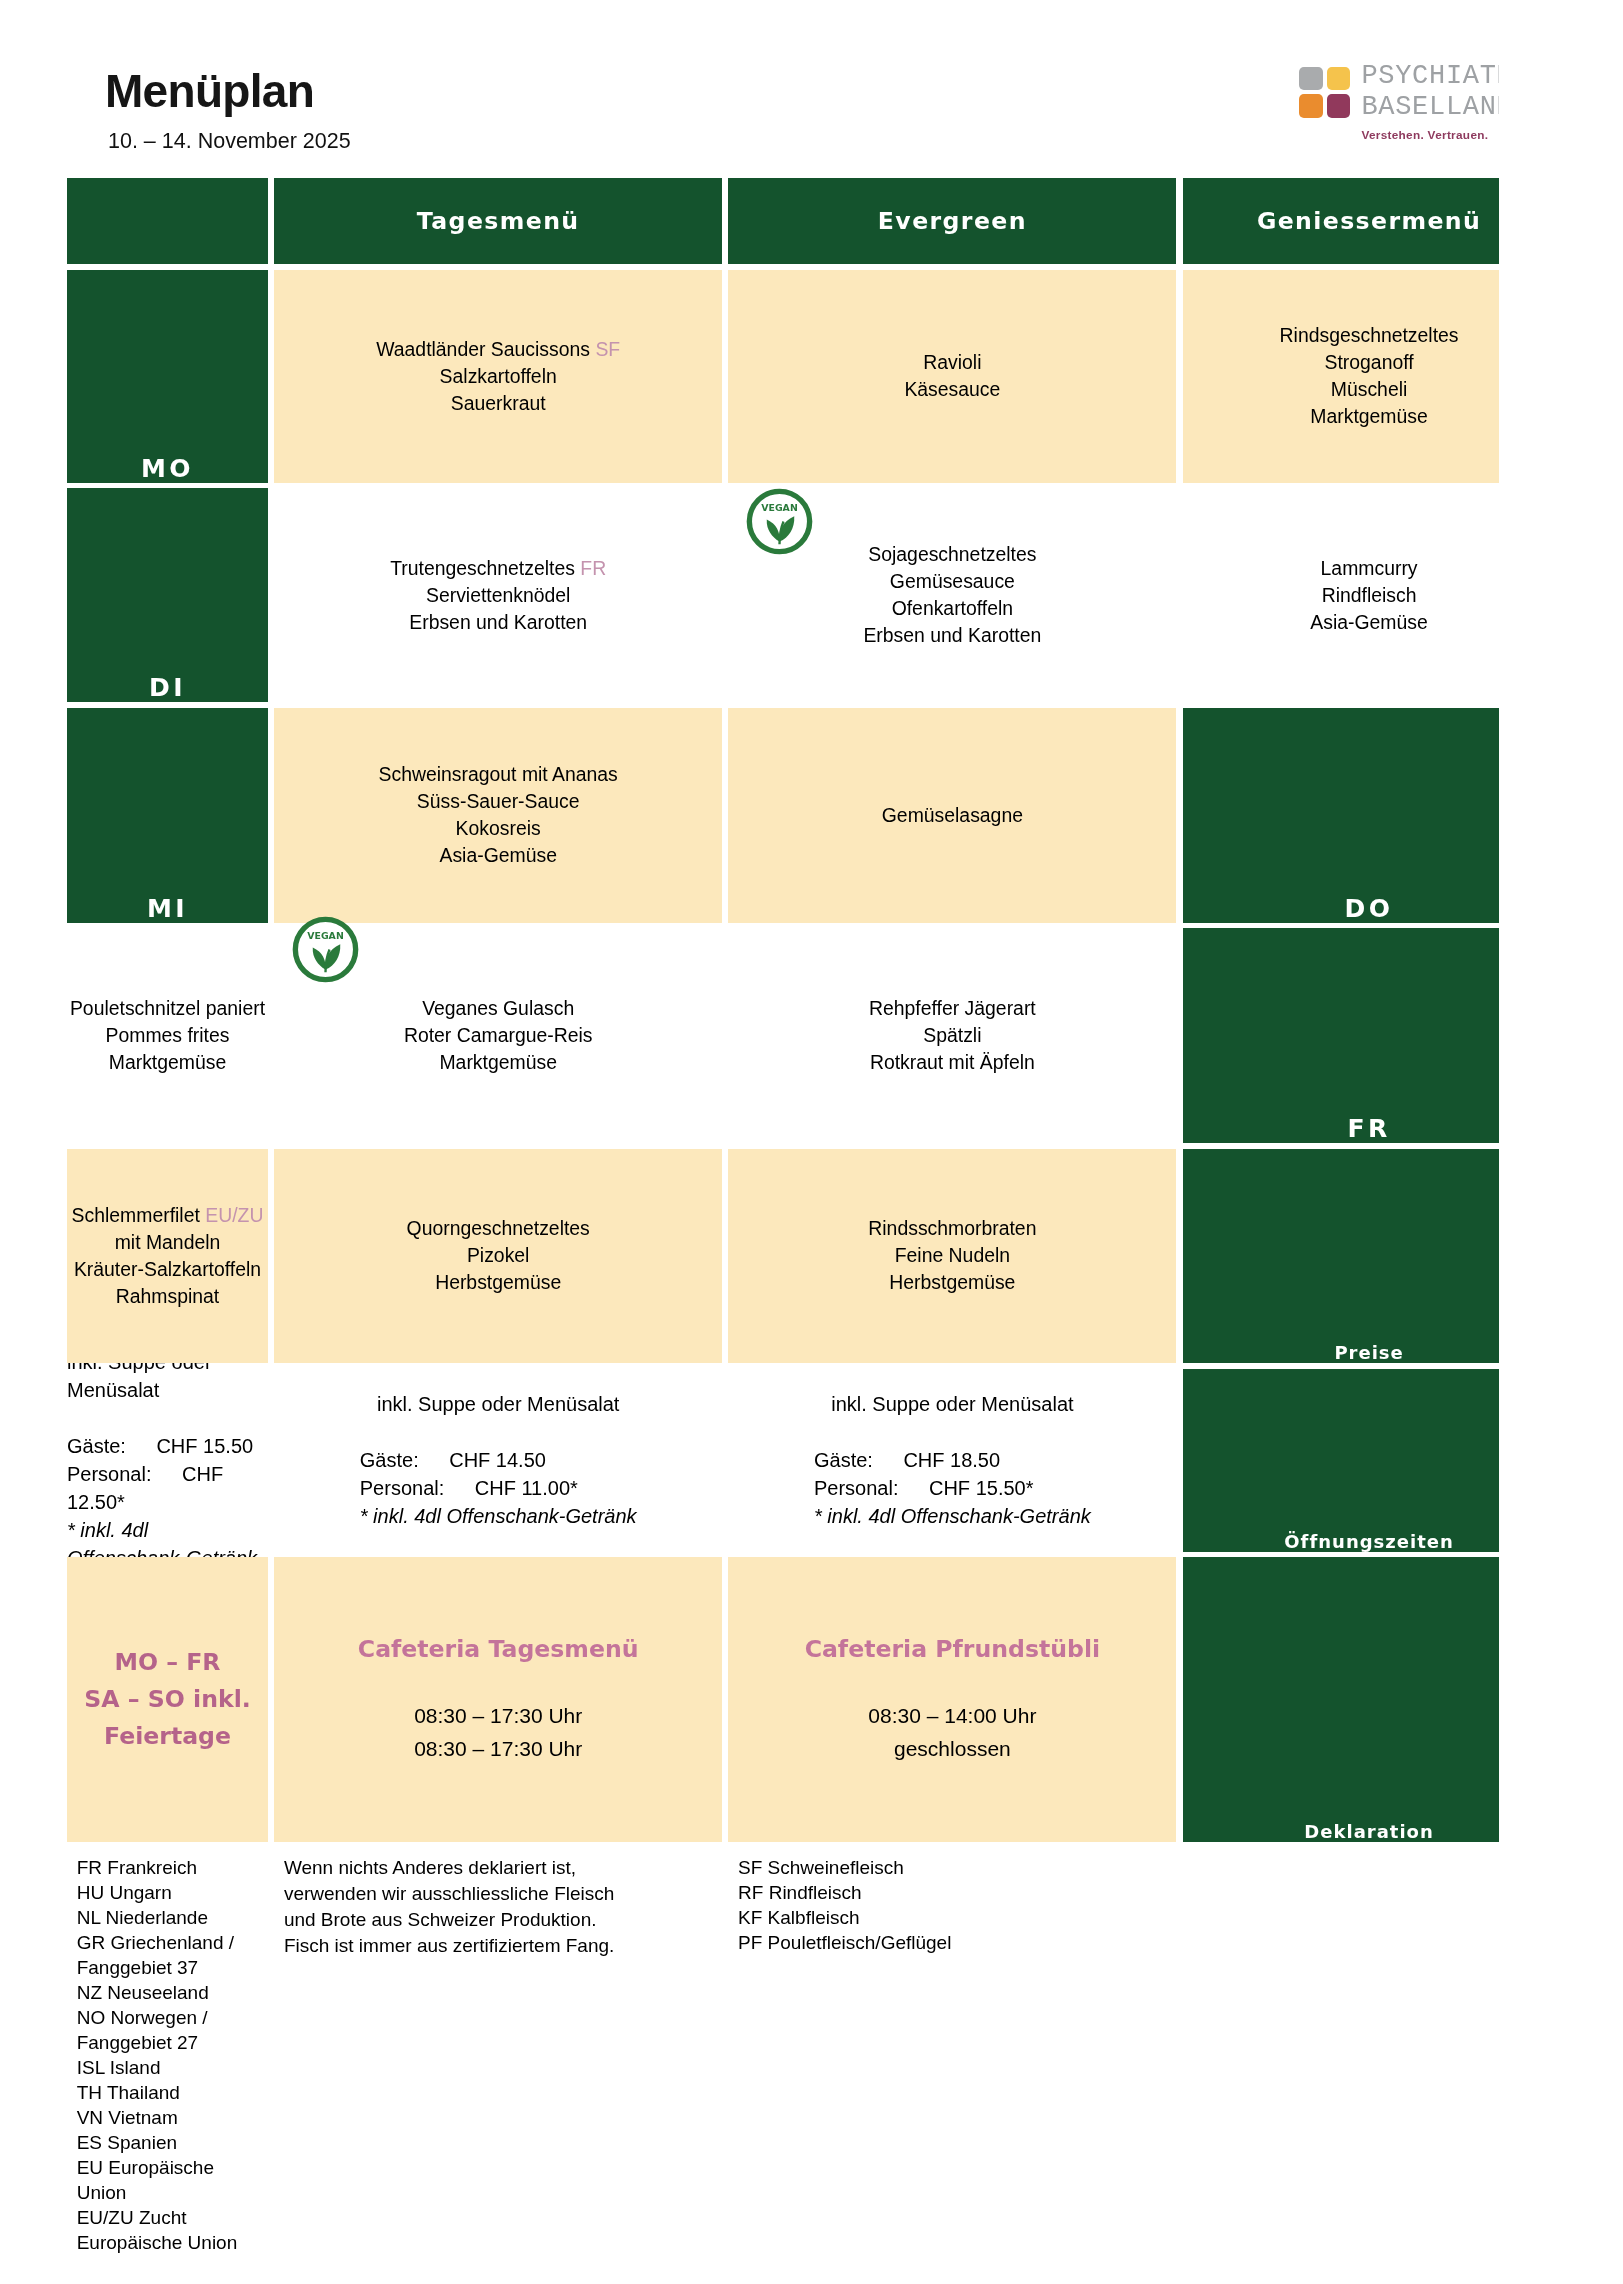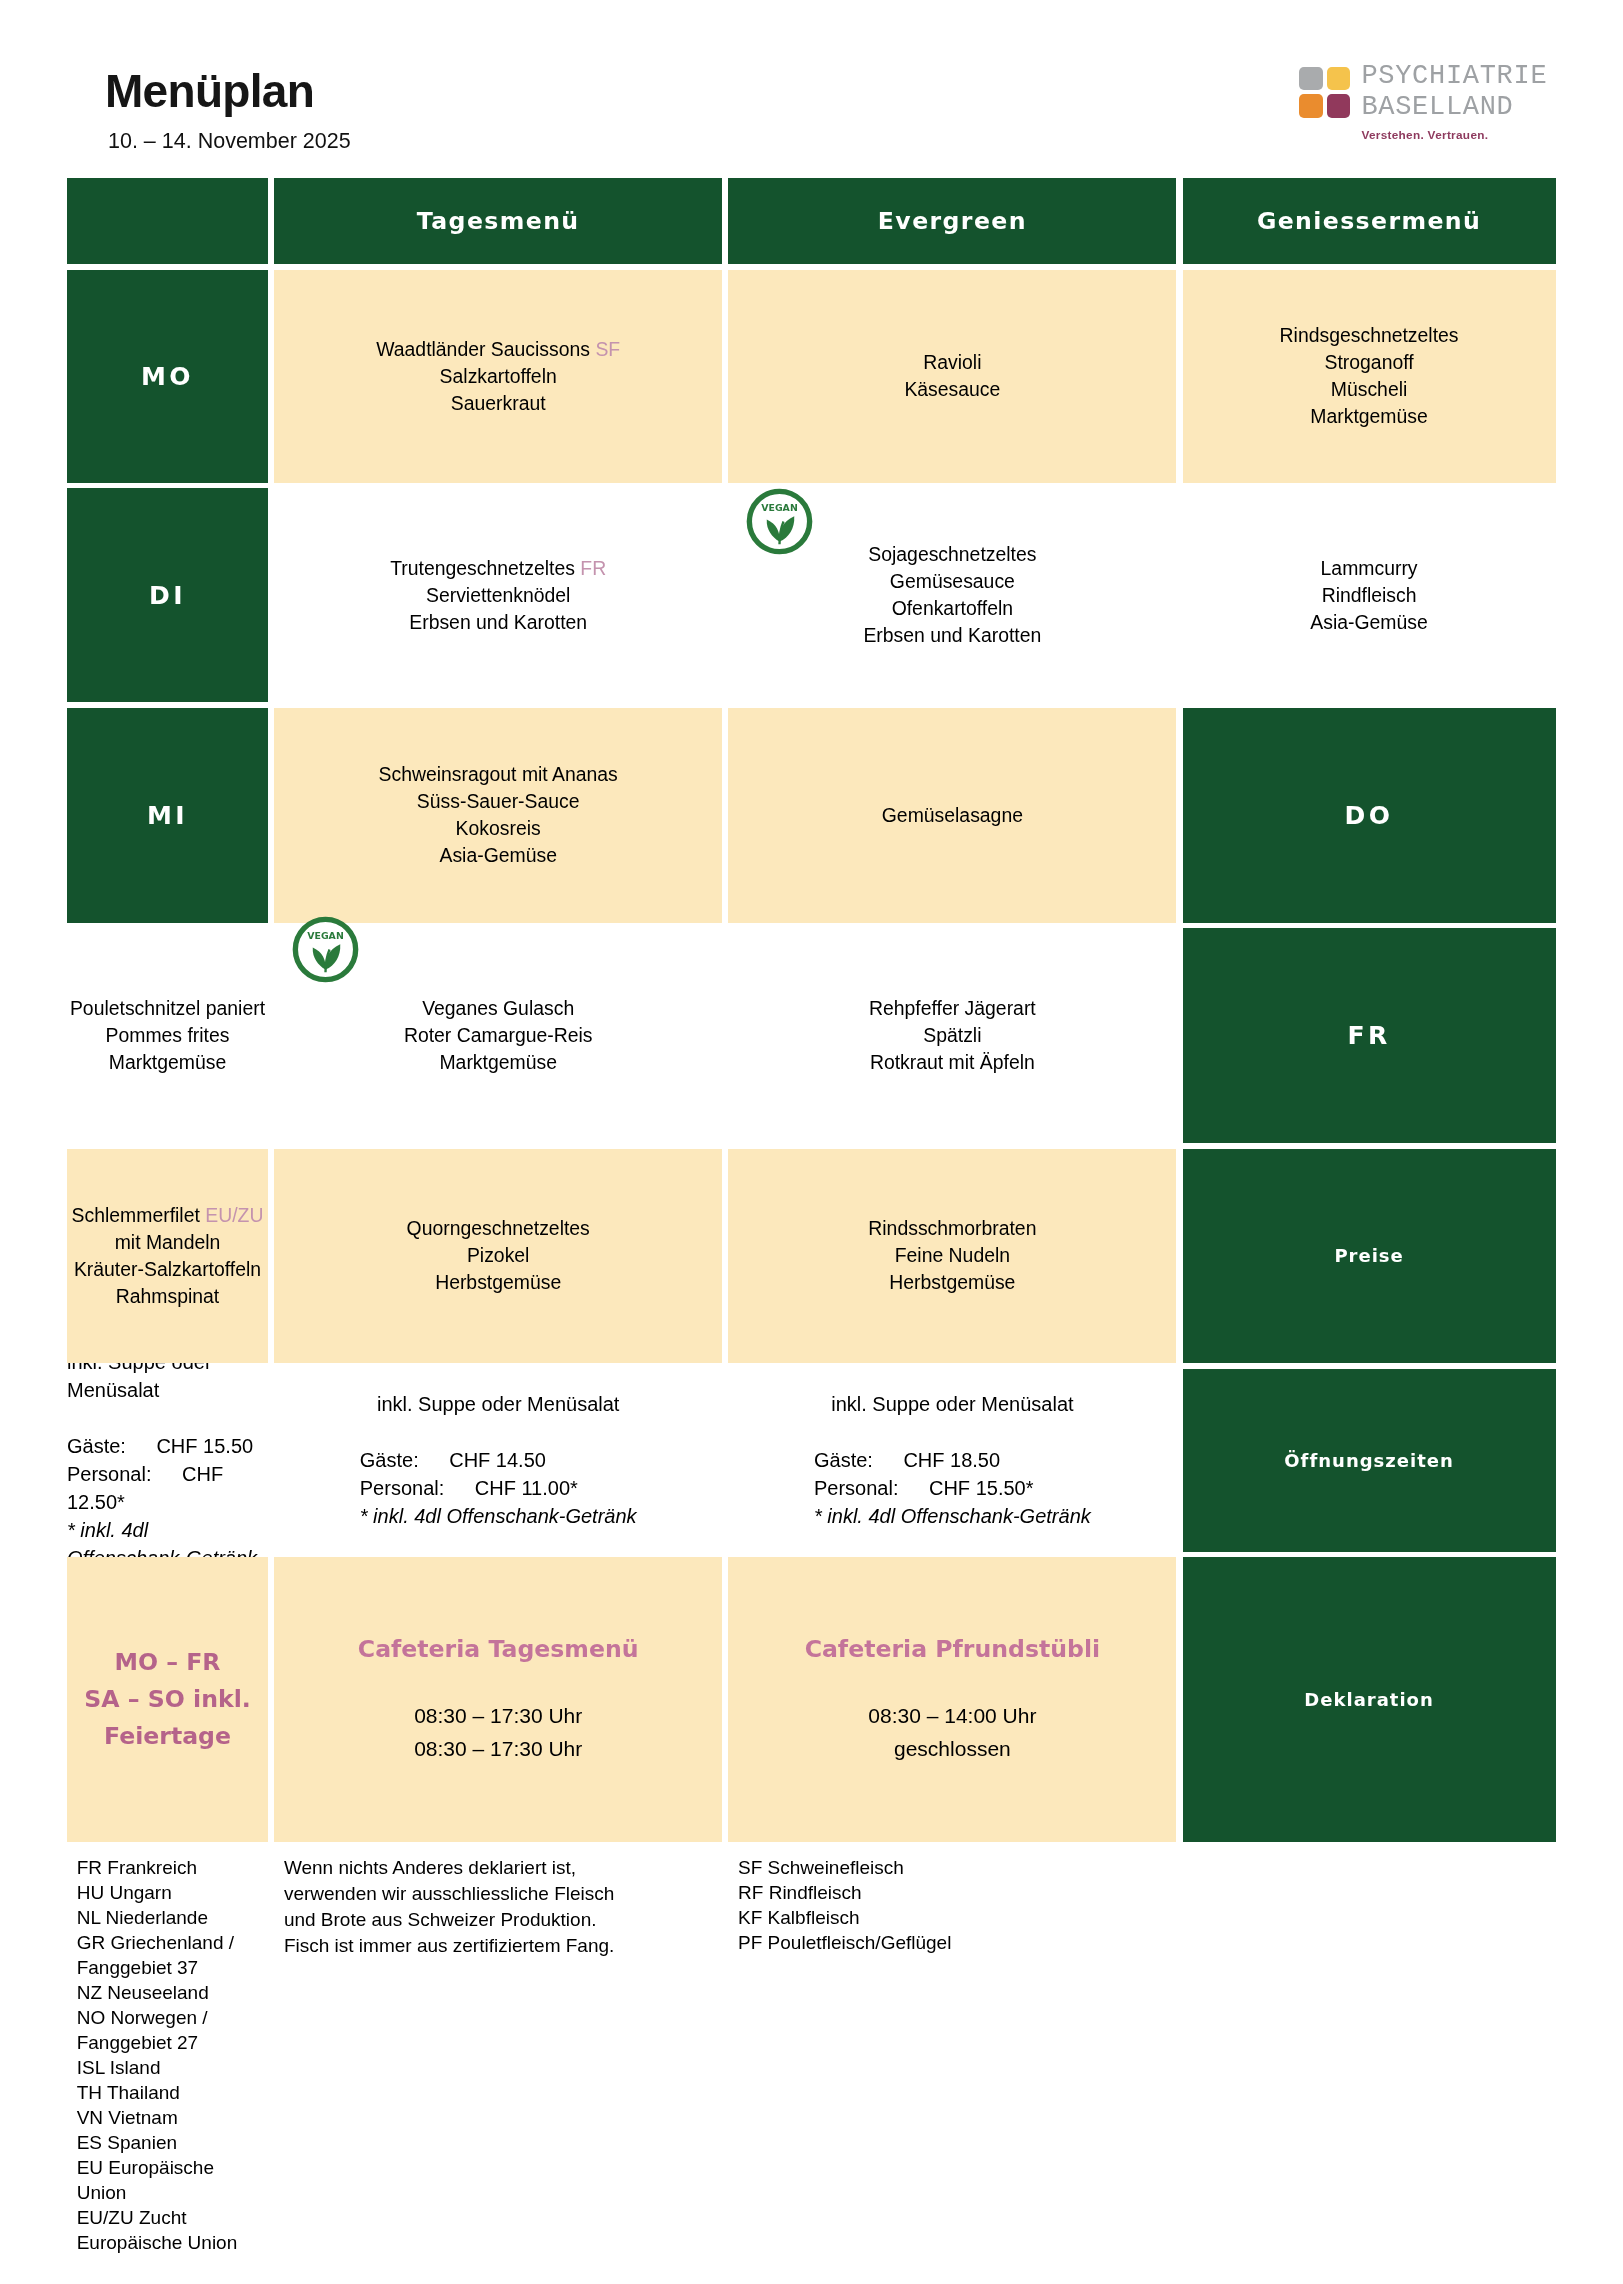--- a/index.html
+++ b/index.html
@@ -1,17 +1,17 @@
 <!DOCTYPE html>
 <html style="font-size:11px"><head>
 <meta charset="utf-8">
 <title>Menüplan</title>
 <style>
   html,body{margin:0;padding:0;background:#ffffff;}
-  .page{position:relative;width:1623px;height:2284px;background:#ffffff;overflow:hidden;
+  .page{position:relative;width:1499px;height:2284px;background:#ffffff;overflow:hidden;
         font-family:"Liberation Sans",sans-serif;color:#000;}
 
   
   .title{position:absolute;left:105px;top:68px;font-size:46px;font-weight:700;
          letter-spacing:-0.7px;color:#161616;line-height:1;}
   .date-range{position:absolute;left:108px;top:129px;font-size:21.5px;color:#111;}
 
   .logo{position:absolute;left:1299px;top:61px;display:flex;align-items:flex-start;}
   .logo-mark{display:grid;grid-template-columns:23.6px 23.6px;grid-template-rows:23.6px 23.6px;gap:4.2px;margin-top:5.6px;}
   .logo-sq{border-radius:4.9px;}
@@ -31,21 +31,21 @@
               gap:5.6px 6.2px;}
   .cell{box-sizing:border-box;}
   .bg-amber{background:#14532d;}
   .bg-cream{background:#FCE8BC;}
   .bg-none{background:transparent;}
 
   .cell-head{display:flex;align-items:center;justify-content:center;}
   .head-label{font-family:"DejaVu Sans",sans-serif;font-weight:700;font-size:23.6px;
               letter-spacing:1.4px;color:#ffffff;}
 
-  .cell-day{display:flex;align-items:center;justify-content:center;}
+  .cell-day{display:flex;align-items:flex-end;justify-content:center;}
   .day-label{font-family:"DejaVu Sans",sans-serif;font-weight:700;font-size:25px;
              letter-spacing:3.5px;color:#ffffff;}
   .row-label{font-family:"DejaVu Sans",sans-serif;font-weight:700;font-size:18px;
              letter-spacing:1px;color:#ffffff;}
 
   .menu-cell{position:relative;display:flex;flex-direction:column;align-items:center;
              justify-content:center;text-align:center;font-size:19.4px;line-height:27px;}
   .code{color:#C493AE;}
 
   .vegan{position:absolute;left:18px;top:0;width:67px;height:67px;}

